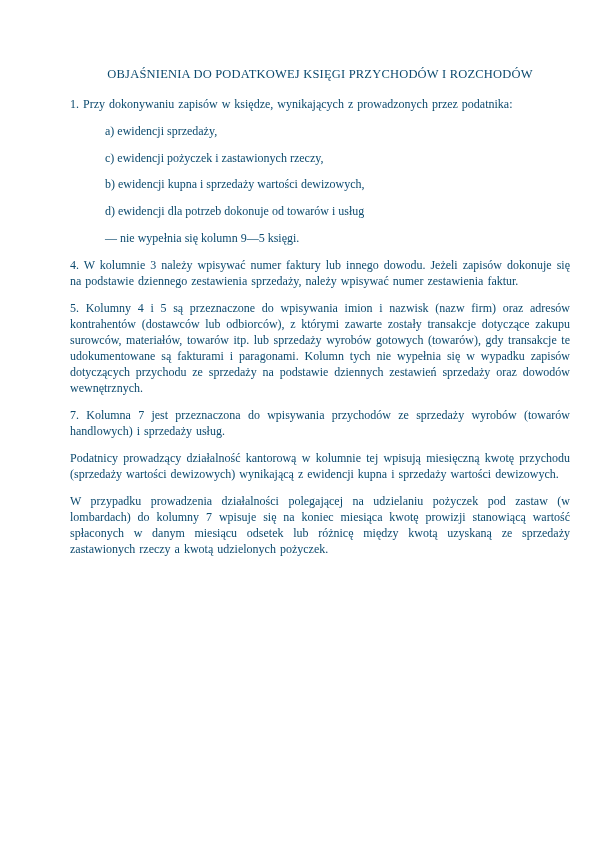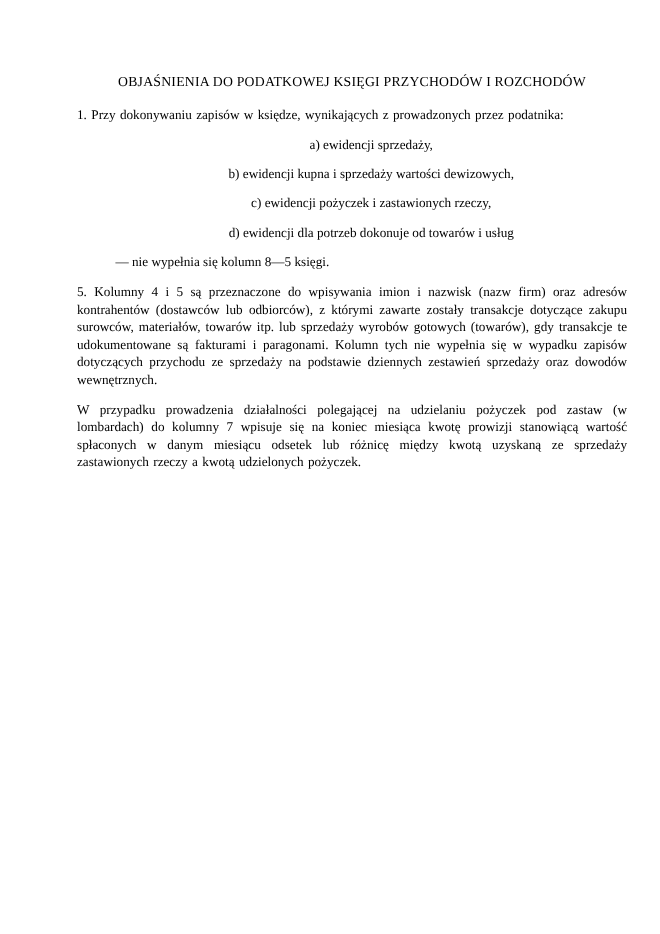--- a/index.html
+++ b/index.html
@@ -11,55 +11,58 @@
     position: relative;
     width: 600px;
     height: 849px;
     margin: 0 auto;
     background: #ffffff;
     box-sizing: border-box;
     padding: 66px 30px 40px 70px;
     font-family: "Liberation Serif", "DejaVu Serif", serif;
     font-size: 12px;
     line-height: 1.33;
-    color: #000000;
+    color: #0c4a6e;
     overflow: hidden;
   }
   .doc-title {
     text-align: center;
     font-size: 12.5px;
     font-weight: normal;
     letter-spacing: 0.2px;
     margin: 0 0 14px 0;
   }
   .para {
     text-align: justify;
     margin: 6px 0 11px 0;
     word-spacing: 1px;
   }
   .list-item {
     margin: 0 0 11px 35px;
-    text-align: center;
+    text-align: left;
     font-family: Liberation Serif, serif;
   }
   .list-note {
     margin: 0 0 11px 35px;
     text-align: left;
   }
 </style>
 </head>
 <body>
 
 <div class="page">
   <h1 class="doc-title">OBJAŚNIENIA DO PODATKOWEJ KSIĘGI PRZYCHODÓW I ROZCHODÓW</h1>
 
   <p class="para">1. Przy dokonywaniu zapisów w księdze, wynikających z prowadzonych przez podatnika:</p>
 
   <p class="list-item">a) ewidencji sprzedaży,</p>
+  <p class="list-item">c) ewidencji pożyczek i zastawionych rzeczy,</p>
   <p class="list-item">b) ewidencji kupna i sprzedaży wartości dewizowych,</p>
-  <p class="list-item">c) ewidencji pożyczek i zastawionych rzeczy,</p>
   <p class="list-item">d) ewidencji dla potrzeb dokonuje od towarów i usług</p>
 
-  <p class="list-note">— nie wypełnia się kolumn 8—5 księgi.</p>
+  <p class="list-note">— nie wypełnia się kolumn 9—5 księgi.</p>
 
+  <p class="para">4. W kolumnie 3 należy wpisywać numer faktury lub innego dowodu. Jeżeli zapisów dokonuje się na podstawie dziennego zestawienia sprzedaży, należy wpisywać numer zestawienia faktur.</p>
   <p class="para">5. Kolumny 4 i 5 są przeznaczone do wpisywania imion i nazwisk (nazw firm) oraz adresów kontrahentów (dostawców lub odbiorców), z którymi zawarte zostały transakcje dotyczące zakupu surowców, materiałów, towarów itp. lub sprzedaży wyrobów gotowych (towarów), gdy transakcje te udokumentowane są fakturami i paragonami. Kolumn tych nie wypełnia się w wypadku zapisów dotyczących przychodu ze sprzedaży na podstawie dziennych zestawień sprzedaży oraz dowodów wewnętrznych.</p>
+  <p class="para">7. Kolumna 7 jest przeznaczona do wpisywania przychodów ze sprzedaży wyrobów (towarów handlowych) i sprzedaży usług.</p>
+  <p class="para">Podatnicy prowadzący działalność kantorową w kolumnie tej wpisują miesięczną kwotę przychodu (sprzedaży wartości dewizowych) wynikającą z ewidencji kupna i sprzedaży wartości dewizowych.</p>
   <p class="para">W przypadku prowadzenia działalności polegającej na udzielaniu pożyczek pod zastaw (w lombardach) do kolumny 7 wpisuje się na koniec miesiąca kwotę prowizji stanowiącą wartość spłaconych w danym miesiącu odsetek lub różnicę między kwotą uzyskaną ze sprzedaży zastawionych rzeczy a kwotą udzielonych pożyczek.</p>
 </div>
 
 </body></html>

